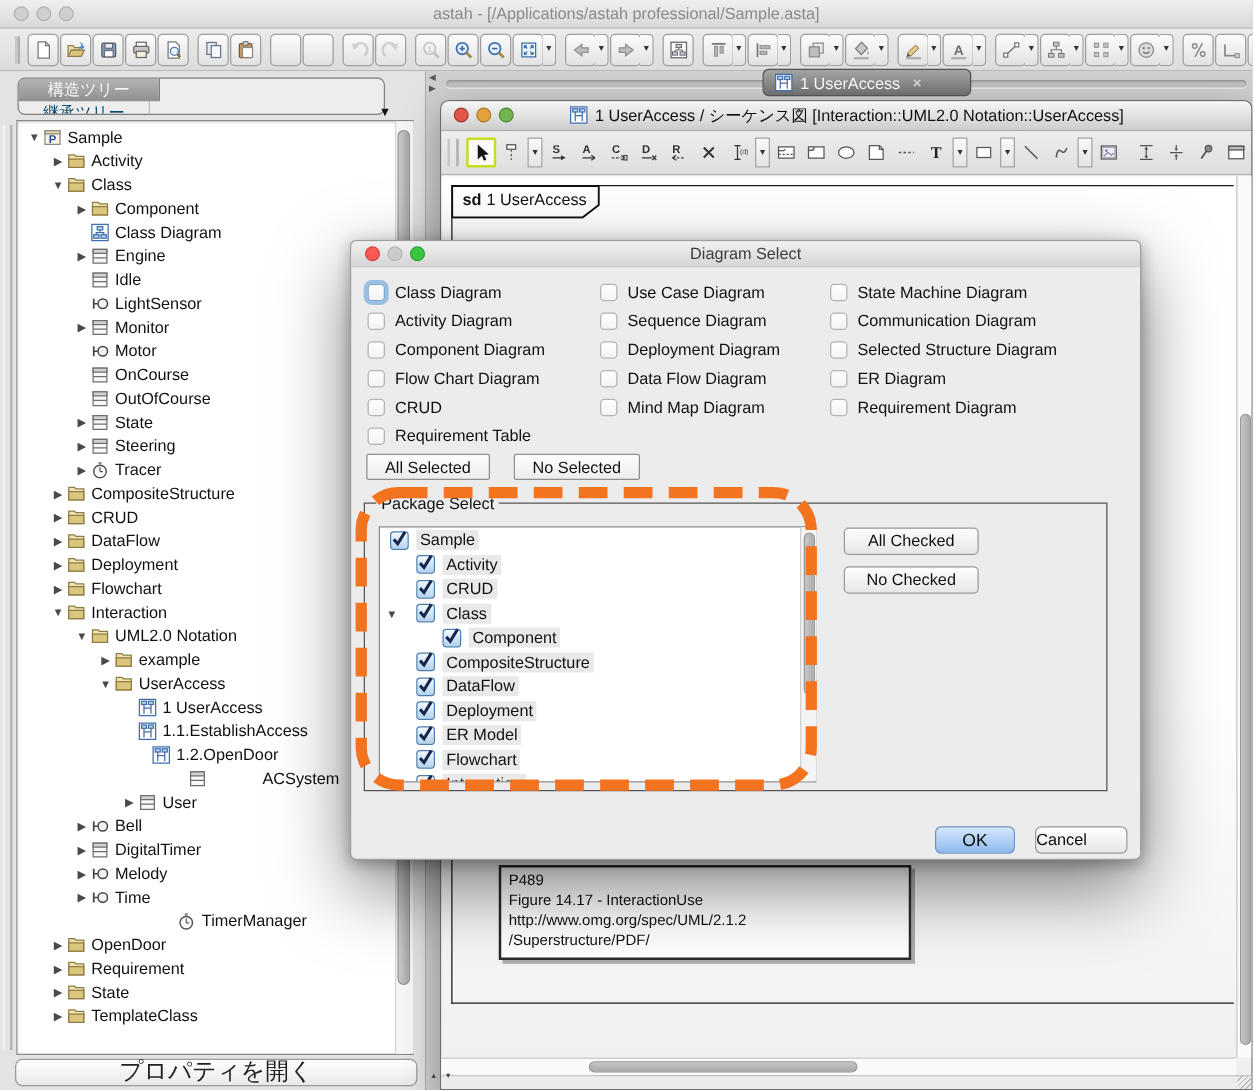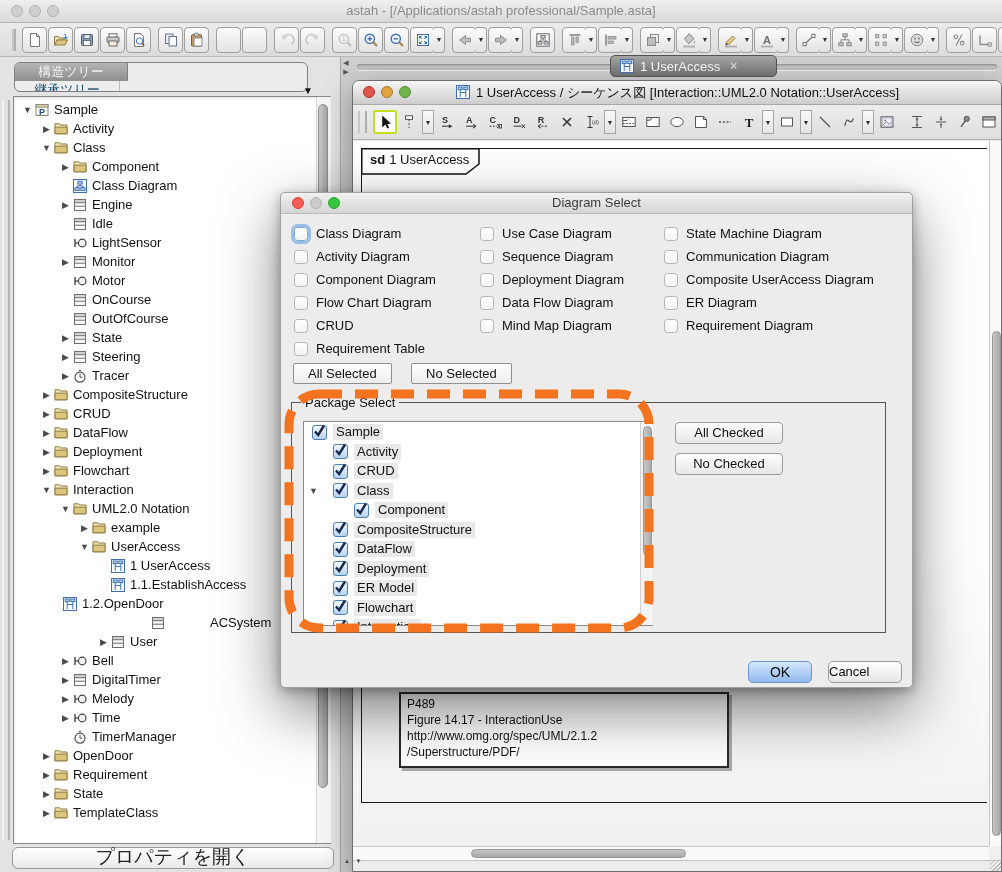--- a/index.html
+++ b/index.html
@@ -721,21 +721,21 @@
             <rect x="1.5" y="1.5" width="13" height="13" fill="#fff" stroke="#3f6fae"></rect>
             <rect x="3.2" y="3" width="4" height="2.6" fill="#bcd4ef" stroke="#3f6fae"></rect>
             <rect x="8.8" y="3" width="4" height="2.6" fill="#bcd4ef" stroke="#3f6fae"></rect>
             <line x1="5.2" y1="5.6" x2="5.2" y2="13" stroke="#3f6fae"></line>
             <line x1="10.8" y1="5.6" x2="10.8" y2="13" stroke="#3f6fae"></line>
             <line x1="5.2" y1="8.5" x2="10.8" y2="8.5" stroke="#3f6fae"></line>
           </svg>
         </span>
         <span class="tlabel">1.1.EstablishAccess</span>
       </div>
-      <div class="trow" style="padding-left: 34px;">
+      <div class="trow" style="padding-left: 93px;">
         <span class="exp"></span>
         <span class="ticon">
           <svg width="16" height="16" viewBox="0 0 16 16">
             <rect x="1.5" y="1.5" width="13" height="13" fill="#fff" stroke="#3f6fae"></rect>
             <rect x="3.2" y="3" width="4" height="2.6" fill="#bcd4ef" stroke="#3f6fae"></rect>
             <rect x="8.8" y="3" width="4" height="2.6" fill="#bcd4ef" stroke="#3f6fae"></rect>
             <line x1="5.2" y1="5.6" x2="5.2" y2="13" stroke="#3f6fae"></line>
             <line x1="10.8" y1="5.6" x2="10.8" y2="13" stroke="#3f6fae"></line>
             <line x1="5.2" y1="8.5" x2="10.8" y2="8.5" stroke="#3f6fae"></line>
           </svg>
@@ -801,21 +801,21 @@
         <span class="exp">▶</span>
         <span class="ticon">
           <svg width="16" height="16" viewBox="0 0 16 16">
             <line x1="3" y1="4" x2="3" y2="12" stroke="#444" stroke-width="1.4"></line>
             <line x1="3" y1="8" x2="6.2" y2="8" stroke="#444" stroke-width="1.2"></line>
             <circle cx="10.2" cy="8" r="3.8" fill="#f2f2f2" stroke="#444" stroke-width="1.2"></circle>
           </svg>
         </span>
         <span class="tlabel">Time</span>
       </div>
-      <div class="trow" style="padding-left: 44px;">
+      <div class="trow" style="padding-left: 44px; justify-content: center;">
         <span class="exp"></span>
         <span class="ticon">
           <svg width="16" height="16" viewBox="0 0 16 16">
             <circle cx="8" cy="9.2" r="5" fill="#fbfbfb" stroke="#555" stroke-width="1.2"></circle>
             <rect x="6.8" y="1.6" width="2.4" height="2" fill="#888"></rect>
             <line x1="8" y1="9.2" x2="8" y2="5.8" stroke="#555"></line>
             <line x1="8" y1="9.2" x2="10.4" y2="9.2" stroke="#555"></line>
           </svg>
         </span>
         <span class="tlabel">TimerManager</span>
@@ -1187,21 +1187,21 @@
         <div class="cbrow">
           <span class="cb"></span>
           <span class="cblabel">State Machine Diagram</span>
         </div>
         <div class="cbrow">
           <span class="cb"></span>
           <span class="cblabel">Communication Diagram</span>
         </div>
         <div class="cbrow">
           <span class="cb"></span>
-          <span class="cblabel">Composite UserAccess Diagram</span>
+          <span class="cblabel">Selected Structure Diagram</span>
         </div>
         <div class="cbrow">
           <span class="cb"></span>
           <span class="cblabel">ER Diagram</span>
         </div>
         <div class="cbrow">
           <span class="cb"></span>
           <span class="cblabel">Requirement Diagram</span>
         </div>
       </div>

